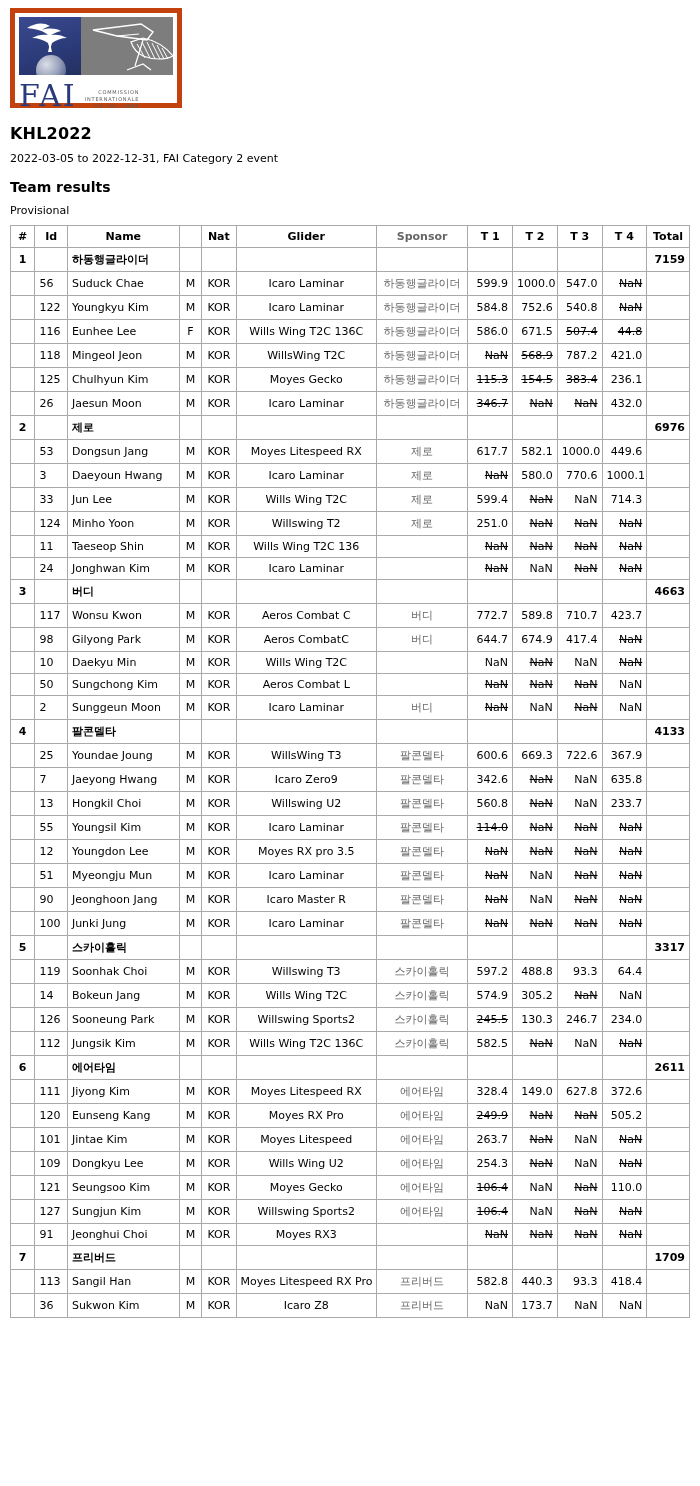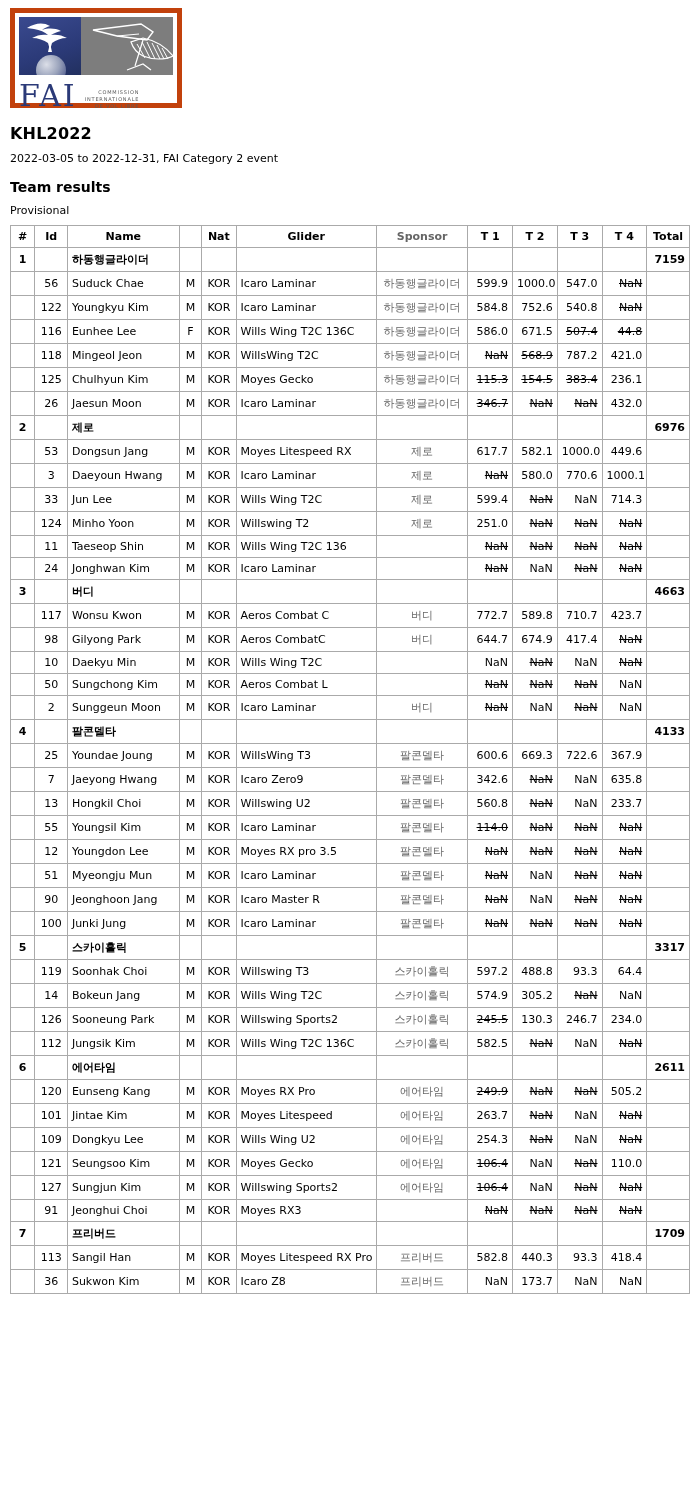--- a/index.html
+++ b/index.html
@@ -125,25 +125,25 @@
     height: 17px;
     box-sizing: border-box;
     overflow: hidden;
     white-space: nowrap;
   }
   table.results th {
     text-align: center;
     font-weight: bold;
   }
   .c-rank   { width: 24px;  text-align: center; }
-  .c-id     { width: 32px;  text-align: center; }
+  .c-id     { width: 32px;  text-align: left; }
   .c-name   { width: 110px; text-align: left; }
   .c-sex    { width: 22px;  text-align: center; }
   .c-nat    { width: 34px;  text-align: center; }
-  .c-glider { width: 138px; text-align: left; }
+  .c-glider { width: 138px; text-align: center; }
   .c-spon   { width: 90px;  text-align: center; color: #666666; }
   .c-score  { width: 44px;  text-align: right; }
   .c-total  { width: 42px;  text-align: right; font-weight: bold; }
   tr.team-row td { font-weight: bold; }
   tr.team-row .c-name { font-weight: bold; }
   .struck { text-decoration: line-through; }
   
   p.report {
     font-size: 11px;
     font-style: italic;
@@ -707,20 +707,34 @@
           <td class="c-glider"></td>
           <td class="c-spon"></td>
           <td class="c-score"></td>
           <td class="c-score"></td>
           <td class="c-score"></td>
           <td class="c-score"></td>
           <td class="c-total">2611</td>
         </tr>
         <tr>
           <td class="c-rank"></td>
+          <td class="c-id">111</td>
+          <td class="c-name">Jiyong Kim</td>
+          <td class="c-sex">M</td>
+          <td class="c-nat">KOR</td>
+          <td class="c-glider">Moyes Litespeed RX</td>
+          <td class="c-spon">에어타임</td>
+          <td class="c-score">328.4</td>
+          <td class="c-score">149.0</td>
+          <td class="c-score">627.8</td>
+          <td class="c-score">372.6</td>
+          <td class="c-total"></td>
+        </tr>
+        <tr>
+          <td class="c-rank"></td>
           <td class="c-id">120</td>
           <td class="c-name">Eunseng Kang</td>
           <td class="c-sex">M</td>
           <td class="c-nat">KOR</td>
           <td class="c-glider">Moyes RX Pro</td>
           <td class="c-spon">에어타임</td>
           <td class="c-score struck">249.9</td>
           <td class="c-score struck">NaN</td>
           <td class="c-score struck">NaN</td>
           <td class="c-score">505.2</td>

